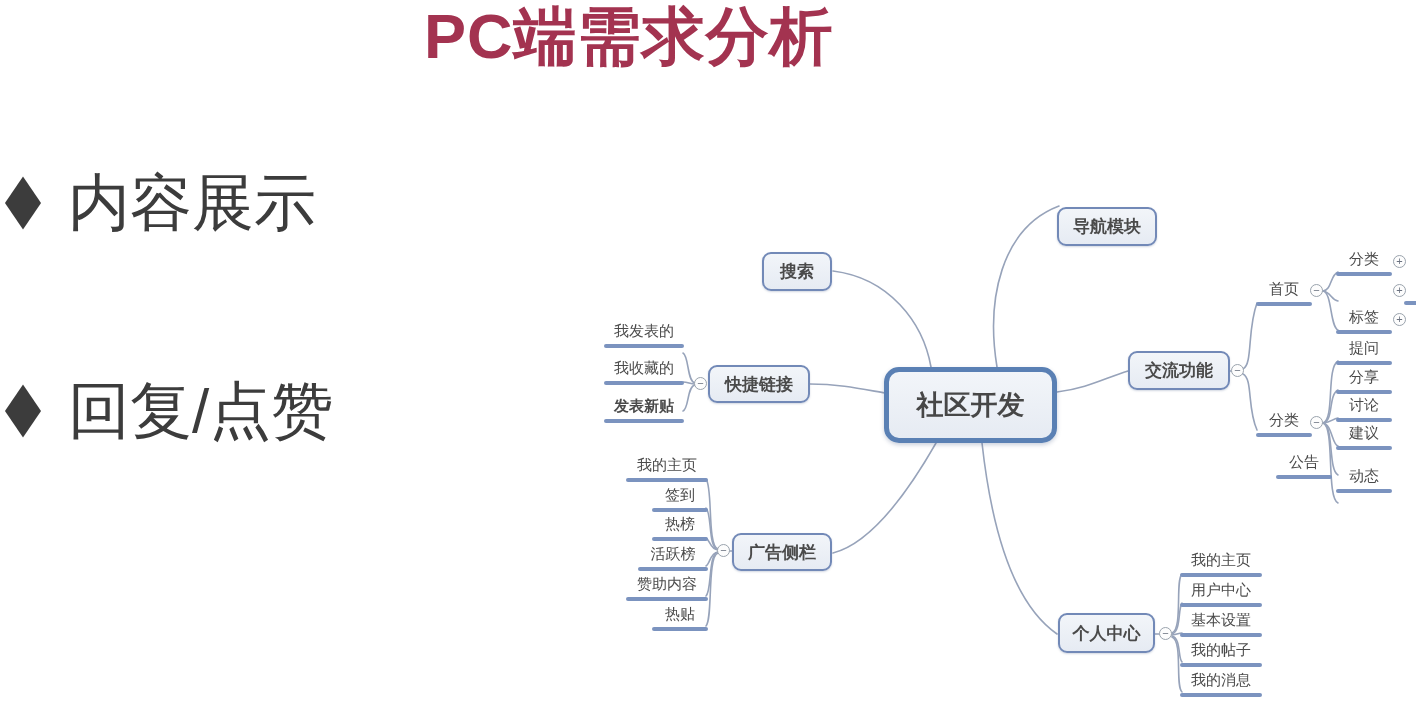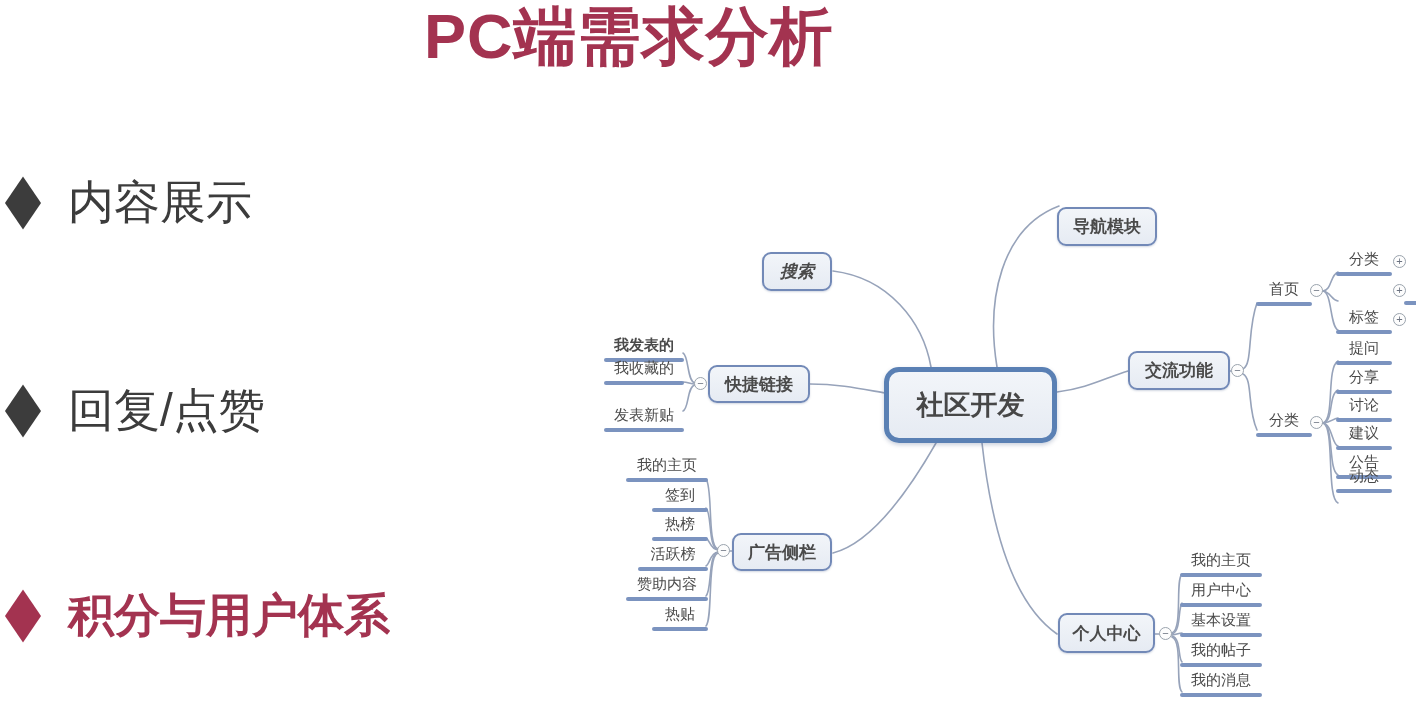--- a/index.html
+++ b/index.html
@@ -23,21 +23,21 @@
     letter-spacing:1px;white-space:nowrap;
   }
   .bullet{
     position:absolute;left:8px;height:56px;display:flex;align-items:center;gap:30px;
   }
   .bullet .diamond{
     width:30px;height:30px;background:var(--bullet-text);
     transform:scale(0.85,1.25) rotate(45deg);flex:none;
   }
   .bullet .bullet-label{
-    font-size:46px;color:var(--bullet-text);font-weight:500;white-space:nowrap;
+    font-size:62px;color:var(--bullet-text);font-weight:500;white-space:nowrap;
   }
   .bullet.accent .diamond{background:var(--accent);}
   .bullet.accent .bullet-label{color:var(--accent);font-weight:600;}
 
   svg.wires{position:absolute;left:0;top:0;z-index:1;pointer-events:none;}
   svg.wires path{stroke:var(--connector);stroke-width:1.6;fill:none;stroke-linecap:round;}
 
   .node{
     position:absolute;z-index:2;box-sizing:border-box;
     border:2px solid var(--branch-border);border-radius:9px;
@@ -70,24 +70,20 @@
 
   <div class="page-title">PC端需求分析</div>
 
   <div class="bullet" style="top:175px;">
     <span class="diamond"></span>
     <span class="bullet-label">内容展示</span>
   </div>
   <div class="bullet" style="top:383px;">
     <span class="diamond"></span>
     <span class="bullet-label">回复/点赞</span>
-  </div>
-  <div class="bullet accent" style="top:588px;">
-    <span class="diamond"></span>
-    <span class="bullet-label">积分与用户体系</span>
   </div>
 
   <svg class="wires" width="1416" height="702" viewBox="0 0 1416 702">
     <path d="M 997 367 C 986 300 1001 228 1059 206"></path>
     <path d="M 833 271 C 889 278 923 322 931 367"></path>
     <path d="M 810 384 C 840 384 862 389 885 393"></path>
     <path d="M 936 443 C 908 492 872 543 833 553"></path>
     <path d="M 982 443 C 990 515 1008 600 1057 634"></path>
     <path d="M 1057 392 C 1088 388 1105 378 1128 371"></path>
     <path d="M 1229 371 L 1233 371"></path>
@@ -117,37 +113,37 @@
     <path d="M 1172 634 C 1181 632 1178 608 1182 603"></path>
     <path d="M 1172 635 C 1178 634 1179 633 1182 633"></path>
     <path d="M 1172 636 C 1181 638 1178 659 1182 662"></path>
     <path d="M 1172 637 C 1183 641 1175 686 1182 692"></path>
   </svg>
 
   <div class="node root" style="left:884px;top:367px;width:173px;height:76px;">社区开发</div>
 
   <div class="node" style="left:1057px;top:168px;width:100px;height:39px;margin-top:39px;">导航模块</div>
 
-  <div class="node" style="left:762px;top:252px;width:70px;height:39px;font-style:italic;">搜索</div>
+  <div class="node" style="left:762px;top:252px;width:70px;height:39px;">搜索</div>
 
   <div class="node" style="left:708px;top:365px;width:102px;height:38px;">快捷链接</div>
 
   <div class="node" style="left:732px;top:533px;width:100px;height:38px;">广告侧栏</div>
 
   <div class="node" style="left:1128px;top:351px;width:102px;height:39px;border-radius:9px;">交流功能</div>
 
   <div class="node" style="left:1058px;top:613px;width:97px;height:40px;">个人中心</div>
 
-  <div class="leaf" style="left:604px;top:336px;width:80px;font-weight:bold;">
+  <div class="leaf" style="left:604px;top:322px;width:80px;">
     <span>我发表的</span><div class="bar"></div>
   </div>
   <div class="leaf" style="left:604px;top:359px;width:80px;">
     <span>我收藏的</span><div class="bar"></div>
   </div>
-  <div class="leaf" style="left:604px;top:406px;width:80px;">
+  <div class="leaf" style="left:604px;top:397px;width:80px;font-weight:bold;">
     <span>发表新贴</span><div class="bar"></div>
   </div>
 
   <div class="leaf" style="left:626px;top:456px;width:82px;">
     <span>我的主页</span><div class="bar"></div>
   </div>
   <div class="leaf" style="left:652px;top:486px;width:56px;">
     <span>签到</span><div class="bar"></div>
   </div>
   <div class="leaf" style="left:652px;top:515px;width:56px;">
@@ -184,21 +180,21 @@
   </div>
   <div class="leaf" style="left:1336px;top:368px;width:56px;">
     <span>分享</span><div class="bar"></div>
   </div>
   <div class="leaf" style="left:1336px;top:396px;width:56px;">
     <span>讨论</span><div class="bar"></div>
   </div>
   <div class="leaf" style="left:1336px;top:424px;width:56px;">
     <span>建议</span><div class="bar"></div>
   </div>
-  <div class="leaf" style="left:1336px;top:453px;width:56px;">
+  <div class="leaf" style="left:1276px;top:453px;width:56px;">
     <span>公告</span><div class="bar"></div>
   </div>
   <div class="leaf" style="left:1336px;top:467px;width:56px;">
     <span>动态</span><div class="bar"></div>
   </div>
 
   <div class="leaf" style="left:1180px;top:551px;width:82px;">
     <span>我的主页</span><div class="bar"></div>
   </div>
   <div class="leaf" style="left:1180px;top:581px;width:82px;">

